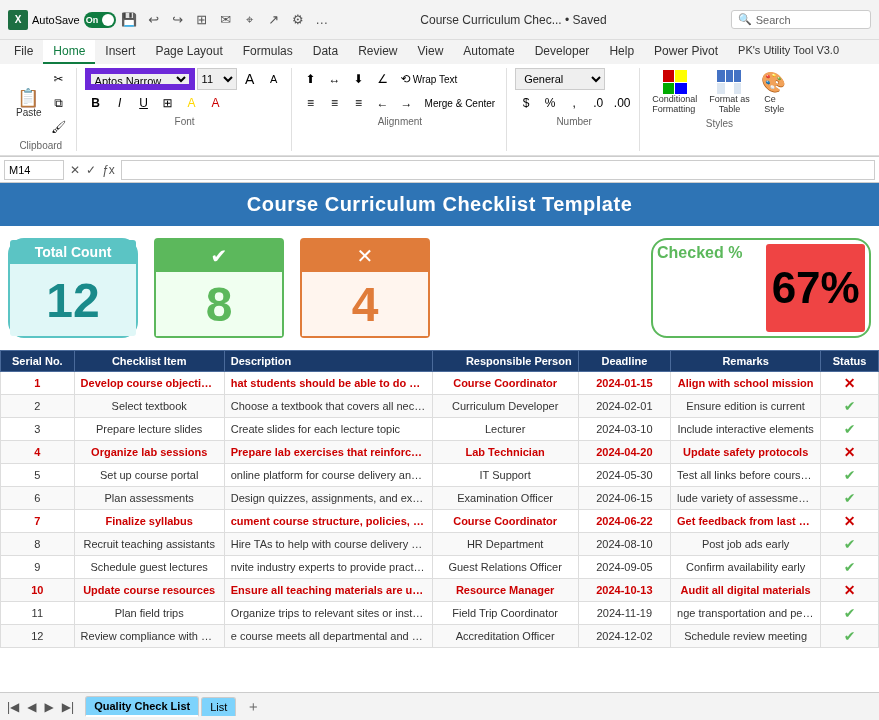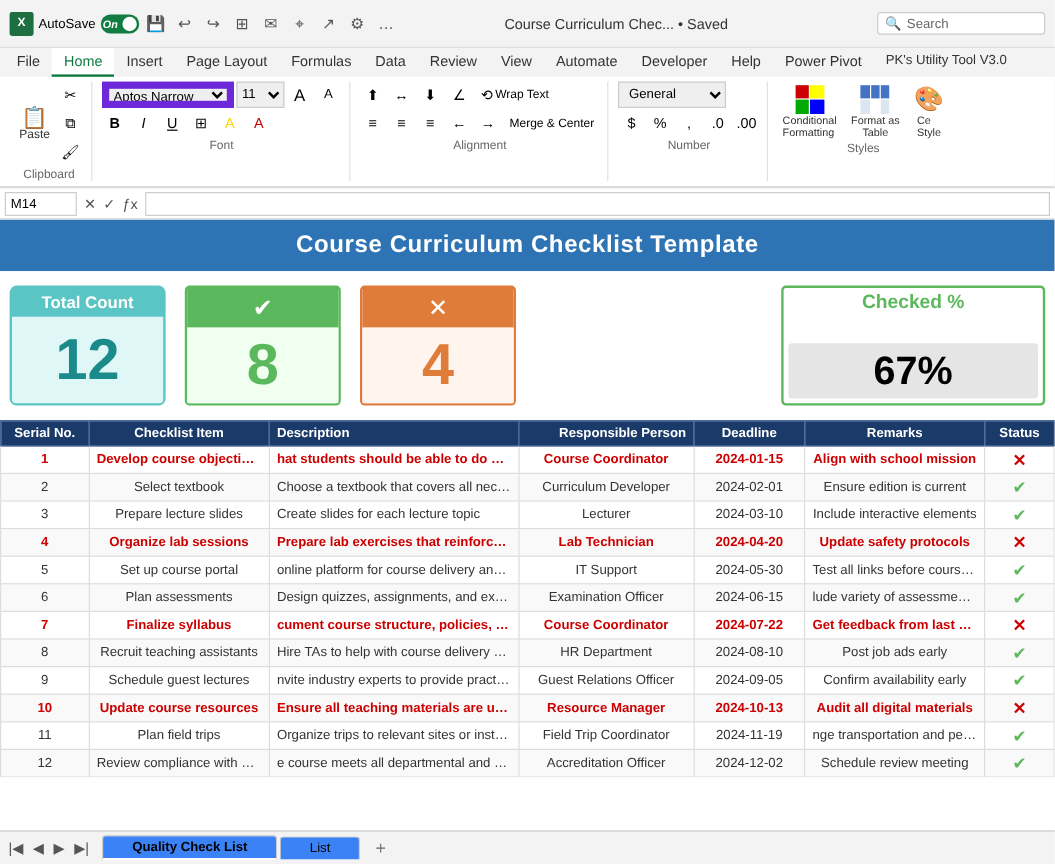--- a/index.html
+++ b/index.html
@@ -45,75 +45,75 @@
 
     
     .main-content { background: #fff; padding: 0; overflow: hidden; }
 
     
     .sheet-title { background: #2E74B5; text-align: center; padding: 10px; }
     .sheet-title h1 { color: white; font-size: 20px; font-weight: bold; letter-spacing: 0.5px; }
 
     
     .summary-row { display: flex; padding: 12px 8px; gap: 16px; align-items: center; background: #fff; }
-    .card-total { background: #5BC4C4; border: 2px solid #5BC4C4; border-radius: 6px; width: 130px; height: 100px; display: flex; flex-direction: column; align-items: center; justify-content: center; }
+    .card-total { background: #5BC4C4; border: 2px solid #5BC4C4; border-radius: 16px; width: 130px; height: 100px; display: flex; flex-direction: column; align-items: center; justify-content: center; }
     .card-total-label { background: #5BC4C4; color: white; font-size: 14px; font-weight: bold; padding: 4px 12px; border-radius: 3px 3px 0 0; width: 100%; text-align: center; }
     .card-total-value { font-size: 48px; font-weight: bold; color: #1a8a8a; background: #e0f7f7; width: 100%; text-align: center; flex: 1; display: flex; align-items: center; justify-content: center; border-radius: 0 0 3px 3px; }
 
     .card-check { background: white; border: 2px solid #5cb85c; border-radius: 4px; width: 130px; height: 100px; display: flex; flex-direction: column; }
     .card-check-header { background: #5cb85c; color: white; text-align: center; font-size: 20px; padding: 4px; }
     .card-check-value { font-size: 48px; font-weight: bold; color: #5cb85c; background: #f0fff0; flex: 1; display: flex; align-items: center; justify-content: center; }
 
     .card-x { background: white; border: 2px solid #e07c3a; border-radius: 4px; width: 130px; height: 100px; display: flex; flex-direction: column; }
     .card-x-header { background: #e07c3a; color: white; text-align: center; font-size: 20px; padding: 4px; }
     .card-x-value { font-size: 48px; font-weight: bold; color: #e07c3a; background: #fff5ee; flex: 1; display: flex; align-items: center; justify-content: center; }
 
-    .card-pct { border: 2px solid #5cb85c; border-radius: 4px; width: 220px; height: 100px; display: flex; flex-direction: column; margin-left: auto; gap: 16px; }
+    .card-pct { border: 2px solid #5cb85c; border-radius: 16px; width: 220px; height: 100px; display: flex; flex-direction: row; margin-left: auto; gap: 16px; }
     .card-pct-label { color: #5cb85c; font-size: 16px; font-weight: bold; text-align: center; padding: 4px; }
-    .card-pct-value { background: #e5e5e5; flex: 1; display: flex; align-items: center; justify-content: center; font-size: 33px; font-weight: bold; color: black; margin: 4px; border-radius: 3px; }
+    .card-pct-value { background: #ef4444; flex: 1; display: flex; align-items: center; justify-content: center; font-size: 44px; font-weight: bold; color: black; margin: 4px; border-radius: 3px; }
 
     
     .table-container { overflow-x: auto; }
     table { width: 100%; border-collapse: collapse; font-size: 11px; }
     th { background: #1a3a6a; color: white; padding: 4px 6px; text-align: center; border: 1px solid #4a6a9a; font-size: 11px; font-weight: bold; white-space: nowrap; }
     td { padding: 3px 6px; border: 1px solid #ddd; text-align: center; white-space: nowrap; overflow: hidden; max-width: 130px; text-overflow: ellipsis; }
     tr:nth-child(even) td { background: #f9f9f9; }
     .check-green { color: #5cb85c; font-size: 14px; }
     .x-red { color: #c00; font-size: 14px; }
     .col-serial { width: 30px; }
     .col-item { width: 130px; text-align: center; }
     .col-desc { width: 180px; text-align: left; }
     .col-person { width: 110px; text-align: right; }
     .col-deadline { width: 80px; }
     .col-remarks { width: 130px; }
     .col-status { width: 50px; }
 
     
     .sheet-tabs { display: flex; align-items: center; background: #f3f3f3; border-top: 1px solid #ccc; height: 28px; padding: 0 4px; gap: 2px; position: absolute; bottom: 0; left: 0; right: 0; }
-    .sheet-tab { padding: 3px 24px; background: #3b82f6; border: 1px solid #ccc; border-bottom: none; font-size: 11px; cursor: pointer; border-radius: 3px 3px 0 0; }
+    .sheet-tab { padding: 3px 8px; background: #7dd3fc; border: 1px solid #ccc; border-bottom: none; font-size: 11px; cursor: pointer; border-radius: 3px 3px 0 0; }
     .sheet-tab.active { font-weight: bold; border-bottom: 2px solid white; }
     .sheet-tab-new { padding: 3px 8px; font-size: 14px; cursor: pointer; color: #666; }
     .nav-arrows { display: flex; gap: 2px; margin-right: 6px; }
     .nav-arrow { font-size: 12px; color: #555; cursor: pointer; padding: 0 3px; }
 
     
     .row-red td { color: #cc0000; font-weight: bold; }
     .normal td { color: #333; }
   </style>
 </head>
 <body>
 
 <div class="title-bar">
   <div class="title-bar-left">
     <div class="excel-icon">
       <span style="font-size:10px;font-weight:bold;">X</span>
     </div>
     <span class="autosave">AutoSave</span>
     <div class="toggle">
-      <span style="color:white;font-size:9px;font-weight:bold;margin-right:2px;font-style:italic;">On</span>
+      <span style="color:white;font-size:9px;font-weight:bold;margin-right:2px;">On</span>
       <div class="toggle-knob"></div>
     </div>
     <div class="tb-icons">
       <div class="tb-icon">💾</div>
       <div class="tb-icon">↩</div>
       <div class="tb-icon">↪</div>
       <div class="tb-icon">⊞</div>
       <div class="tb-icon">✉</div>
       <div class="tb-icon">⌖</div>
       <div class="tb-icon">↗</div>
@@ -362,21 +362,21 @@
     <td>Examination Officer</td>
     <td>2024-06-15</td>
     <td>lude variety of assessment meth</td>
     <td><span class="check-green">✔</span></td>
   </tr>
           <tr class="row-red">
     <td>7</td>
     <td class="col-item">Finalize syllabus</td>
     <td class="col-desc">cument course structure, policies, and expectati</td>
     <td>Course Coordinator</td>
-    <td>2024-07-22</td>
+    <td>2024-06-22</td>
     <td>Get feedback from last year</td>
     <td><span class="x-red">✕</span></td>
   </tr>
           <tr class="normal">
     <td>8</td>
     <td class="col-item">Recruit teaching assistants</td>
     <td class="col-desc">Hire TAs to help with course delivery and grading</td>
     <td>HR Department</td>
     <td>2024-08-10</td>
     <td>Post job ads early</td>

